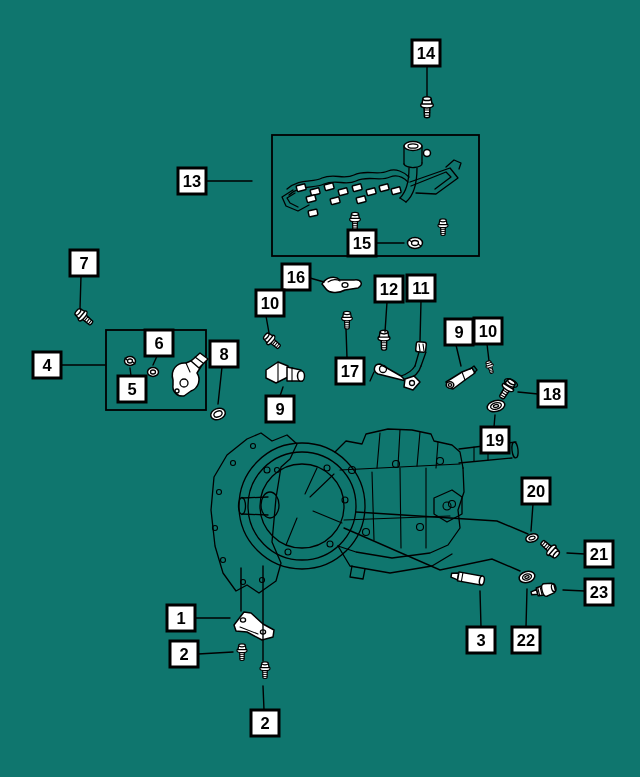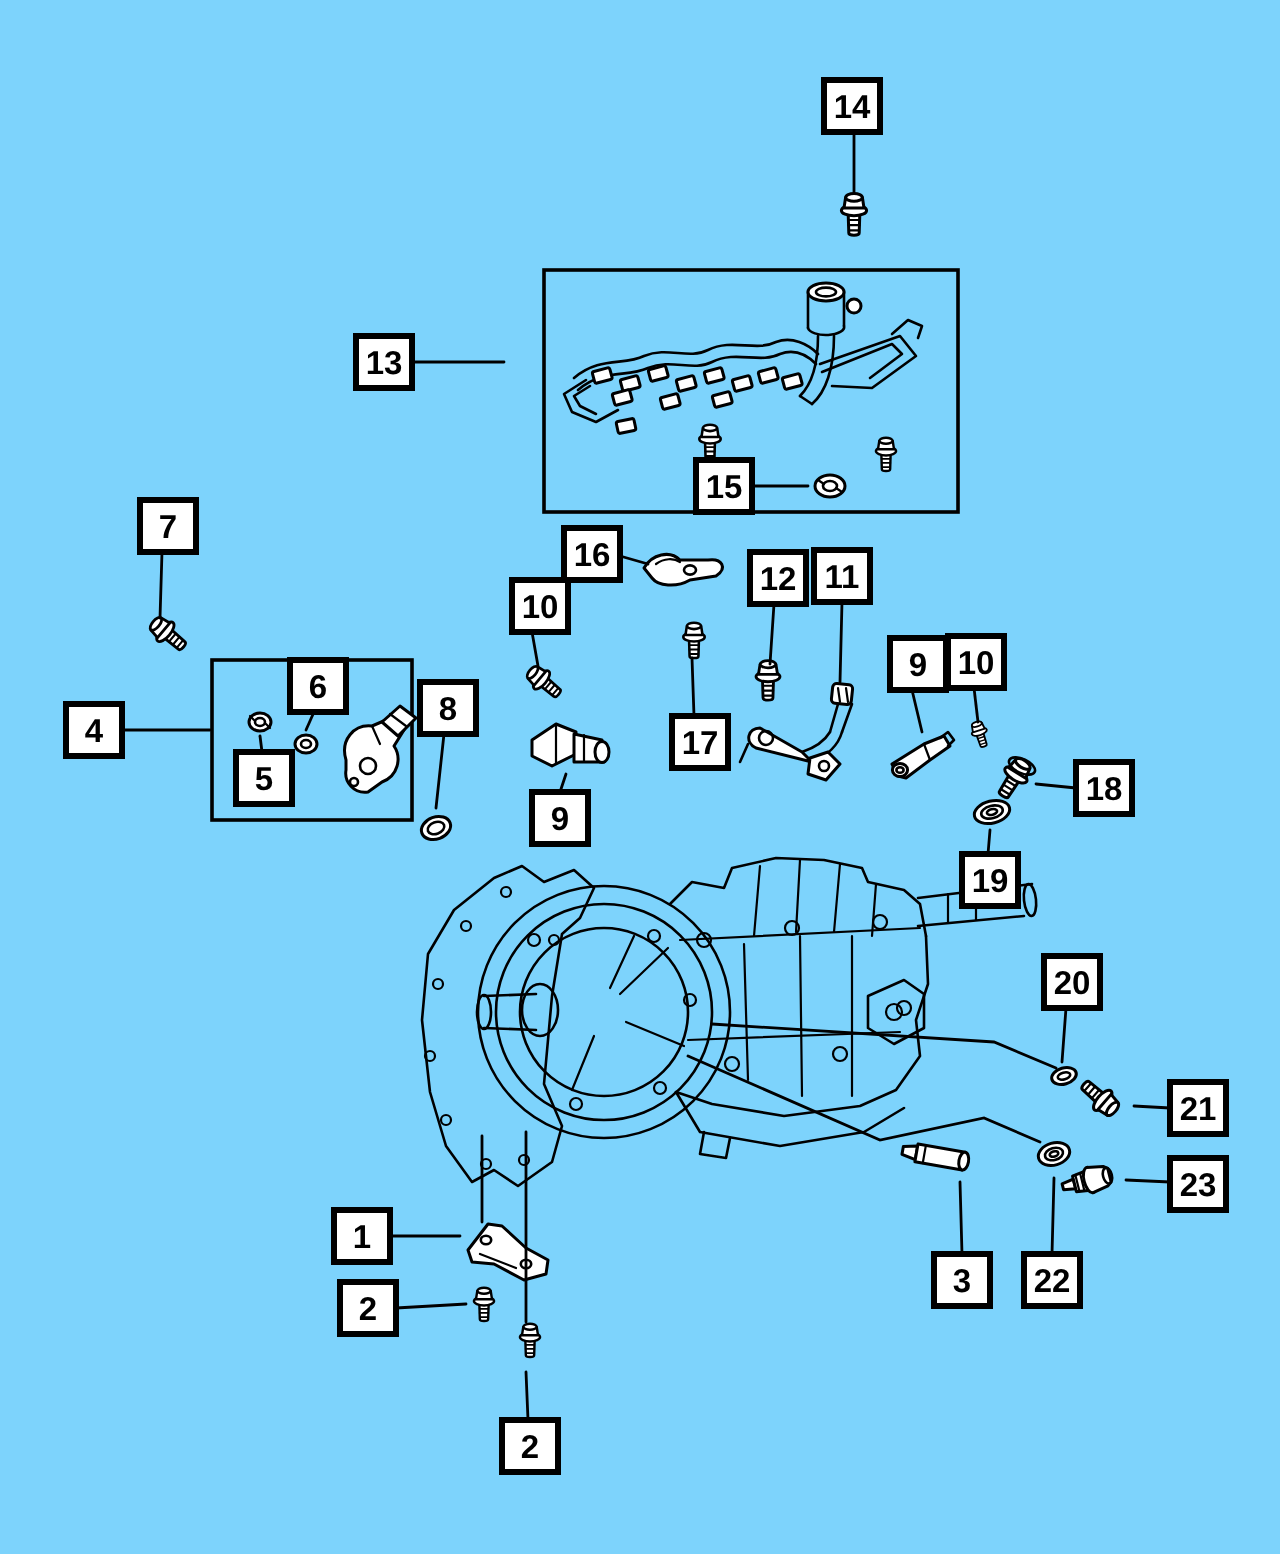--- a/index.html
+++ b/index.html
@@ -1,16 +1,16 @@
 <!DOCTYPE html>
 <html><head>
 <meta charset="utf-8">
 <style>
   html,body{margin:0;padding:0;background:#ffffff;}
-  .stage{position:relative;width:640px;height:777px;background:#7dd3fc;overflow:hidden;
+  .stage{position:relative;width:640px;height:777px;background:#0f766e;overflow:hidden;
          font-family:"Liberation Sans","DejaVu Sans",sans-serif;}
   svg{display:block;}
   .cb{fill:#ffffff;stroke:#000000;stroke-width:3;}
   .num{font-family:"Liberation Sans","DejaVu Sans",sans-serif;font-weight:bold;
        font-size:16.5px;fill:#000000;text-anchor:middle;}
   .ln{stroke:#000000;stroke-width:1.4;fill:none;stroke-linecap:round;}
   .pt{stroke:#000000;stroke-width:1.5;fill:#ffffff;stroke-linejoin:round;stroke-linecap:round;}
   .ptn{stroke:#000000;stroke-width:1.3;fill:none;stroke-linejoin:round;stroke-linecap:round;}
   .thin{stroke:#000000;stroke-width:1.1;fill:none;stroke-linejoin:round;stroke-linecap:round;}
   .box{fill:none;stroke:#000000;stroke-width:1.8;}

